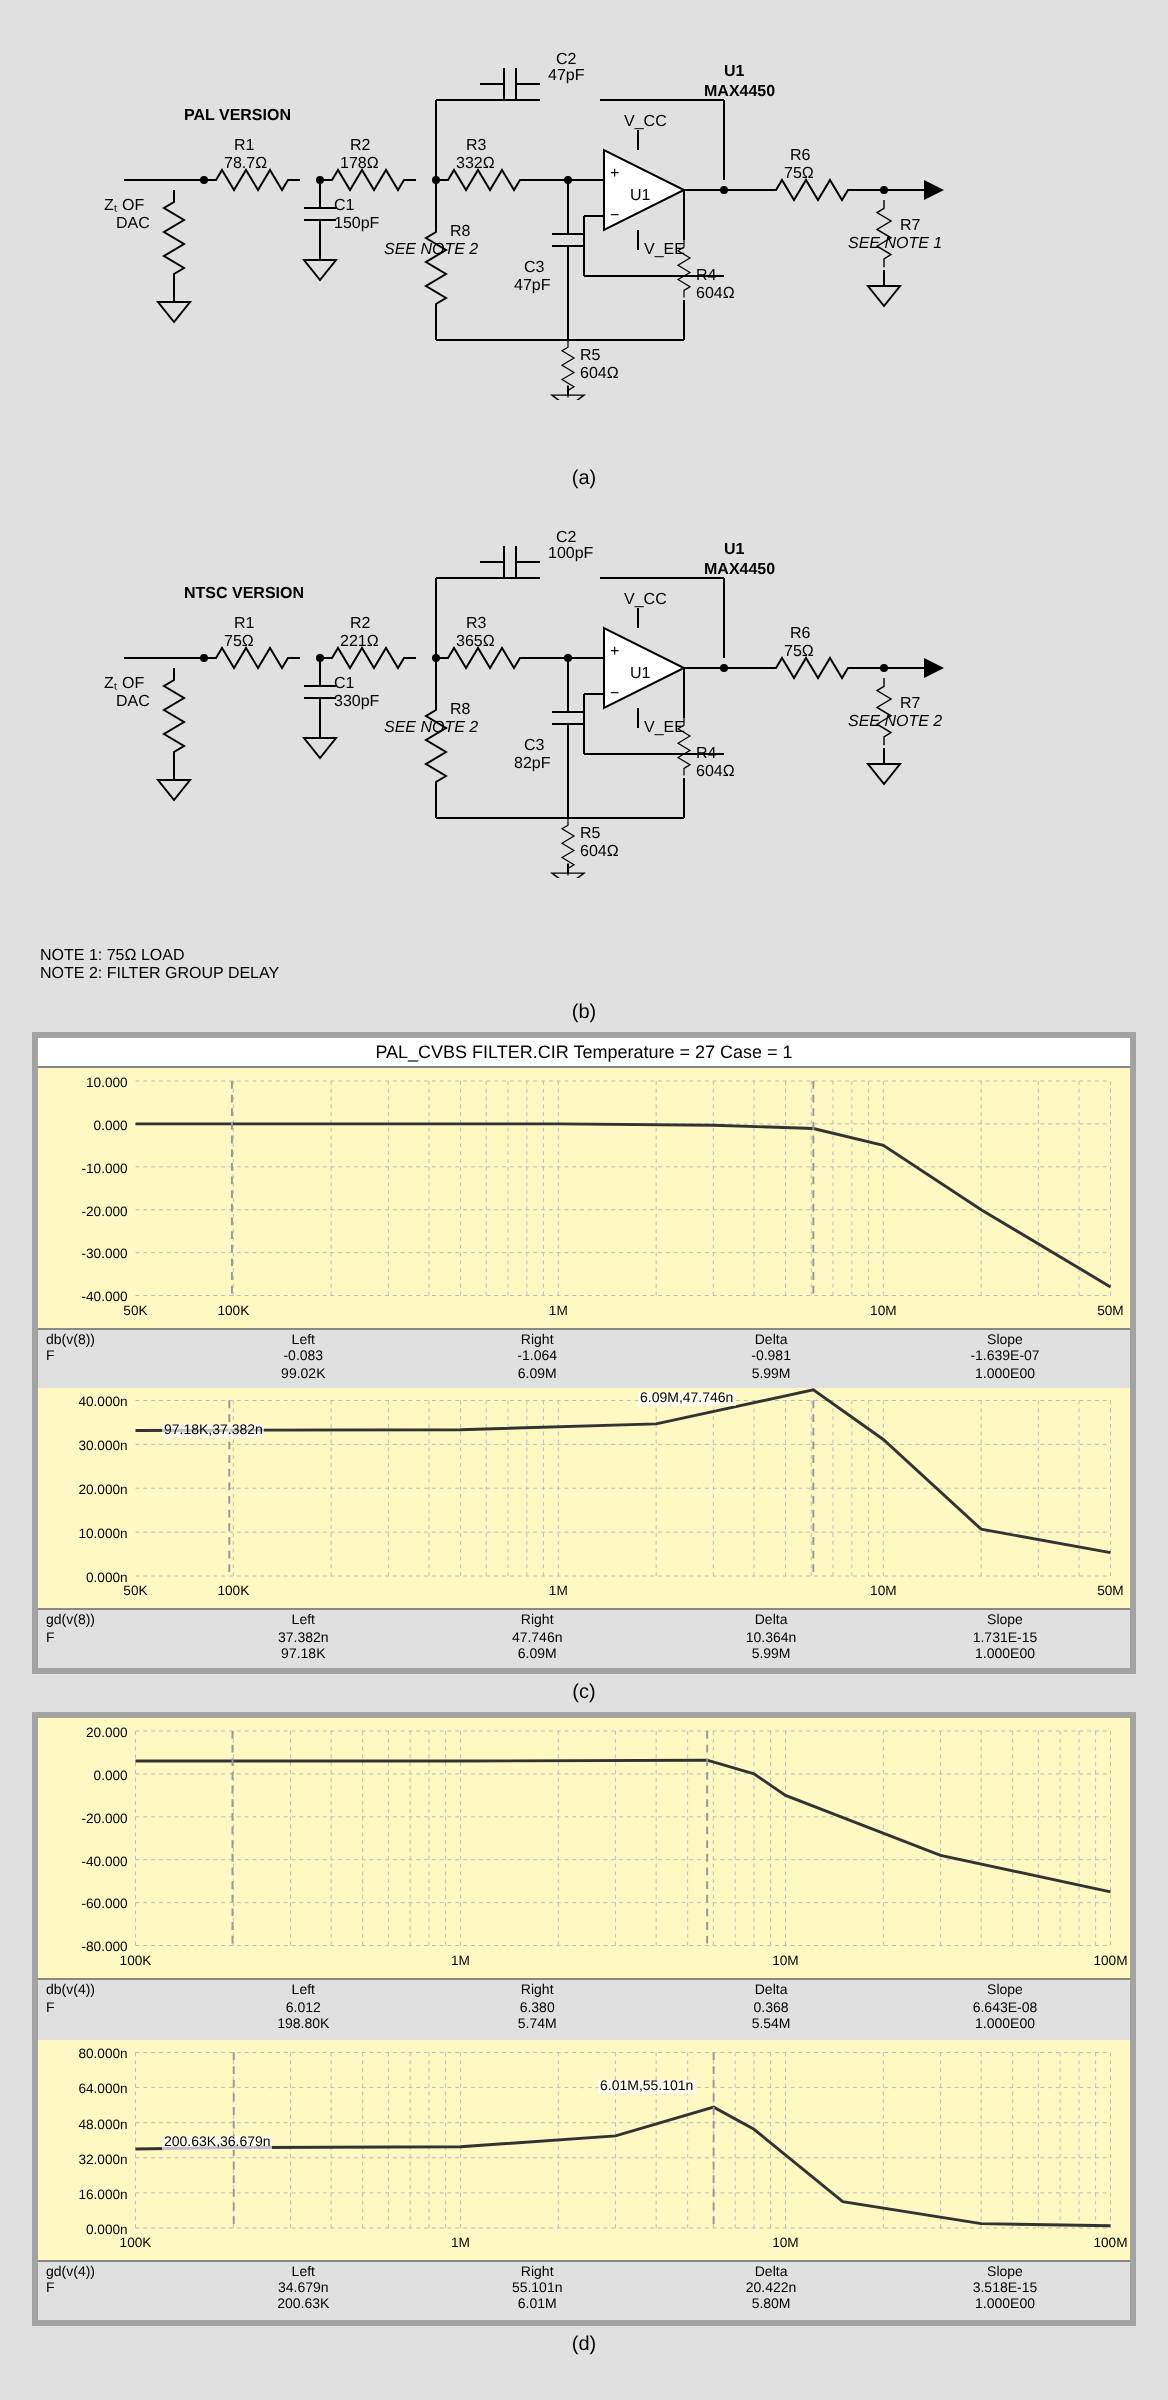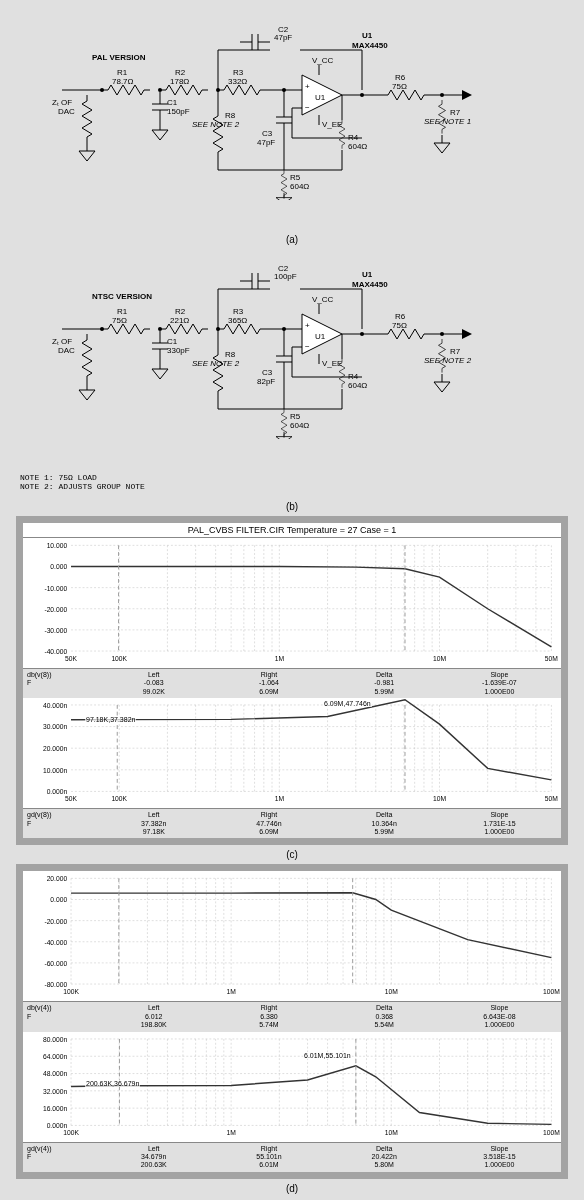--- a/index.html
+++ b/index.html
@@ -22,25 +22,24 @@
     height: 180px;
   }
   .sublabel {
     text-align: center;
     font-size: 10px;
     margin: 4px 0;
   }
   .notes {
     font-size: 8px;
     margin: 4px 0 10px 10px;
-    font-family: Liberation Mono, monospace;
   }
   .chart-box {
-    border: 7px solid #a3a3a3;
-    background: #ffffff;
+    border: 3px solid #a3a3a3;
+    background: #fef9c3;
     margin: 0 6px 0 6px;
   }
   .chart-title {
     font-size: 9px;
     text-align: center;
     border-bottom: 1px solid #888;
     padding: 2px;
     background: #fff;
   }
   .chart-panel {
@@ -299,21 +298,21 @@
     <use href="#gnd" x="410" y="115"></use>
     <text x="418" y="95" class="comp-label">R7</text>
     <text x="392" y="104" class="comp-label" font-style="italic">SEE  NOTE 2</text>
     <text x="330" y="18" class="comp-label" font-weight="bold">U1</text>
     <text x="320" y="28" class="comp-label" font-weight="bold">MAX4450</text>
     <text x="60" y="40" class="comp-label" font-weight="bold">NTSC VERSION</text>
   </svg>
 </div>
 <div class="notes">
   <div>NOTE 1: 75Ω LOAD</div>
-  <div>NOTE 2: ADJUSTS GROUP NOTE</div>
+  <div>NOTE 2: FILTER GROUP DELAY</div>
 </div>
 <div class="sublabel">(b)</div>
 
 <div class="chart-box">
   <div class="chart-title">PAL_CVBS FILTER.CIR Temperature = 27 Case = 1</div>
 
   <div class="chart-panel">
     <svg viewBox="0 0 560 130" id="pal-db-svg">
         <line x1="100.17166594399689" y1="5" x2="100.17166594399689" y2="115" stroke="#bbb" stroke-width="0.5" stroke-dasharray="2,2"></line>
         <line x1="150.34333188799377" y1="5" x2="150.34333188799377" y2="115" stroke="#bbb" stroke-width="0.5" stroke-dasharray="2,2"></line>

